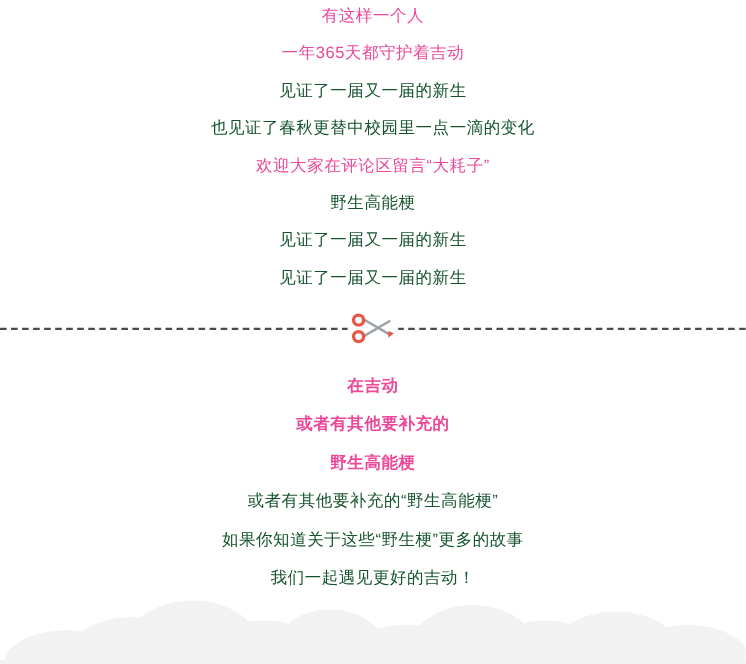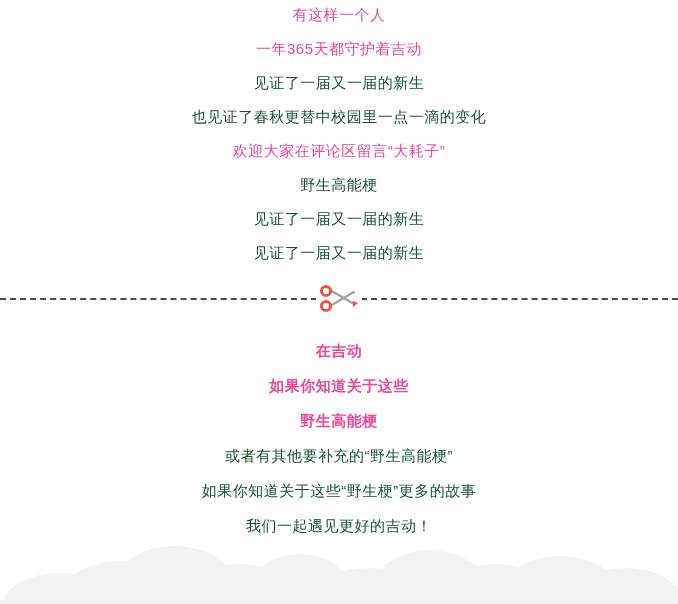--- a/index.html
+++ b/index.html
@@ -106,21 +106,21 @@
         </g>
         <circle cx="9" cy="7" r="4.6" fill="none" stroke="#e8564a" stroke-width="3"></circle>
         <circle cx="9" cy="22" r="4.6" fill="none" stroke="#e8564a" stroke-width="3"></circle>
         <path d="M36 17 L41 19 L36 23 Z" fill="#e8564a"></path>
       </svg>
     </div>
   </div>
 
   <div class="section bottom-block">
     <div class="line accent bold">在吉动</div>
-    <div class="line accent bold">如果你知道关于这些</div>
+    <div class="line accent bold">或者有其他要补充的</div>
     <div class="line accent bold">野生高能梗</div>
     <div class="line">或者有其他要补充的“野生高能梗”</div>
     <div class="line">如果你知道关于这些“野生梗”更多的故事</div>
     <div class="line">我们一起遇见更好的吉动！</div>
   </div>
 
   <div class="clouds">
     <svg width="678" height="100" viewBox="0 0 678 100" xmlns="http://www.w3.org/2000/svg">
       <g fill="#f2f2f2">
         <ellipse cx="120" cy="95" rx="60" ry="38"></ellipse>

